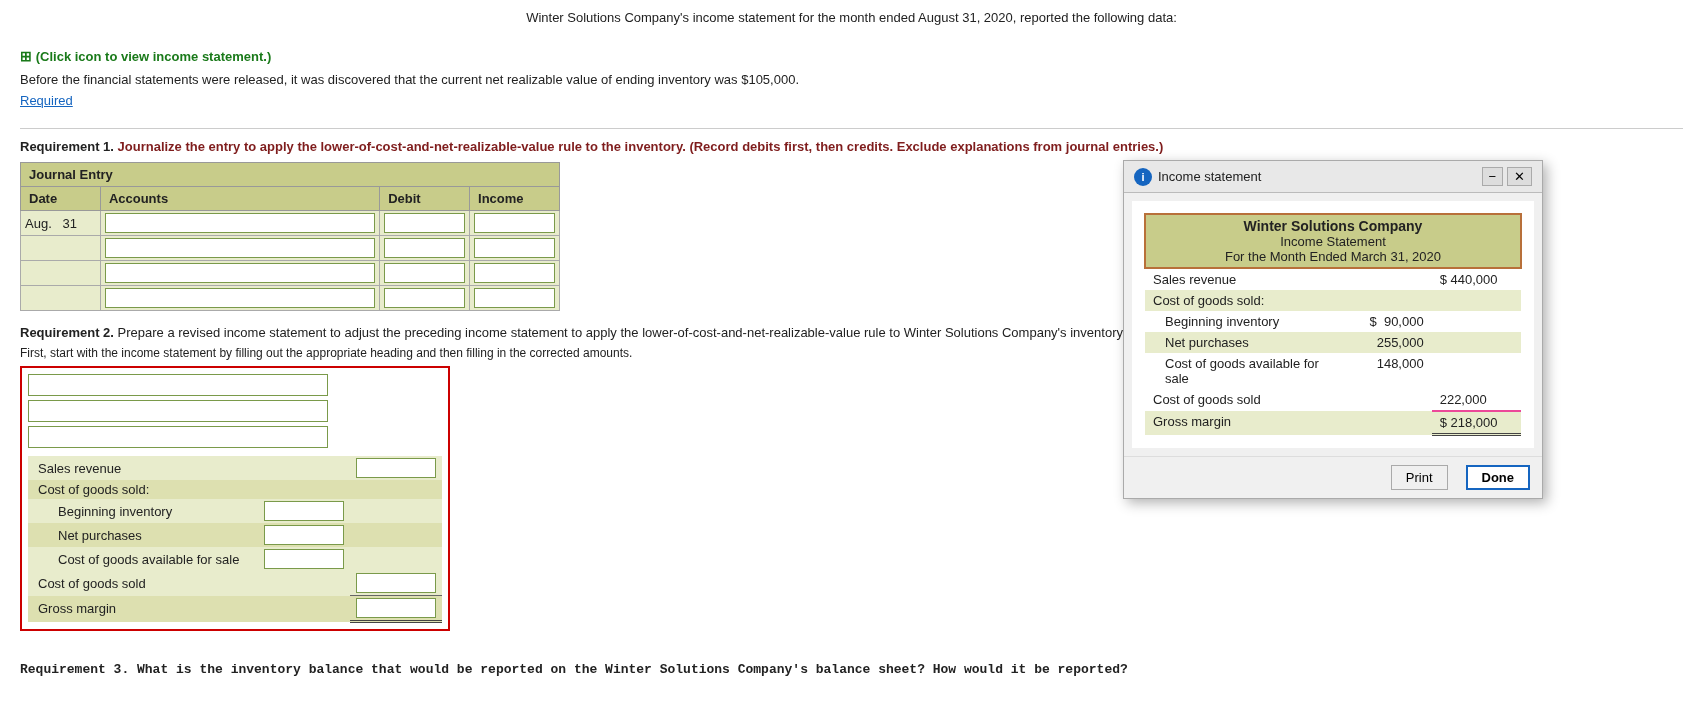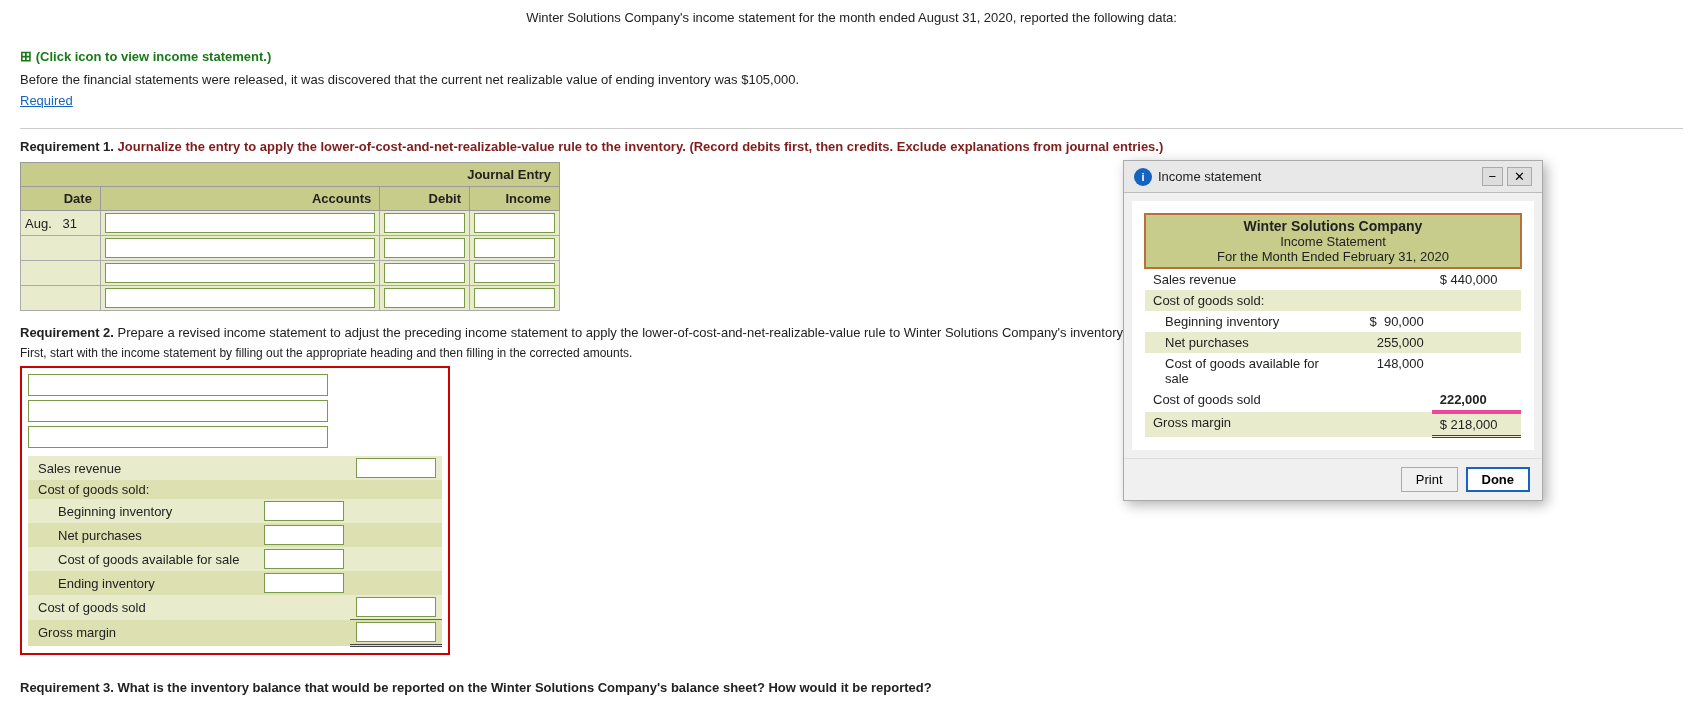--- a/index.html
+++ b/index.html
@@ -11,21 +11,21 @@
     .before-text { font-size: 13px; margin-bottom: 6px; }
     .required-link { color: #1565c0; text-decoration: underline; cursor: pointer; font-size: 13px; margin-bottom: 10px; display: inline-block; }
     hr.divider { border: none; border-top: 1px solid #ccc; margin: 10px 0; }
 
     .req1-heading { font-size: 13px; margin-bottom: 8px; }
     .req1-heading span { color: #7f1d1d; font-weight: bold; }
     .bold-red { color: #cc0000; font-weight: bold; }
 
     
     .journal-table { border-collapse: collapse; width: 540px; margin-bottom: 14px; }
-    .journal-table th { background: #c8cc8a; border: 1px solid #999; padding: 4px 8px; text-align: right; font-weight: bold; font-size: 13px; }
+    .journal-table th { background: #c8cc8a; border: 1px solid #999; padding: 4px 8px; text-align: left; font-weight: bold; font-size: 13px; }
     .journal-table td { border: 1px solid #aaa; padding: 2px 4px; background: #e8eccc; }
     .journal-table td input { width: 100%; border: 1px solid #7a9a4a; background: #fff; height: 20px; font-size: 12px; }
     .journal-table .date-col { width: 80px; }
     .journal-table .accounts-col { width: 280px; }
     .journal-table .debit-col { width: 90px; }
     .journal-table .credit-col { width: 90px; }
     .journal-table .date-cell { font-size: 13px; margin-top: 28px; }
     .journal-header-row th { background: #c8cc8a; }
 
     
@@ -57,26 +57,26 @@
     .is-inner-header { background: #c8cc8a; border: 2px solid #b8703a; text-align: center; padding: 6px; }
     .is-inner-header .company-name { font-weight: bold; font-size: 14px; }
     .is-inner-header .stmt-line { font-size: 13px; }
     .is-inner td { padding: 3px 8px; font-size: 13px; vertical-align: top; }
     .is-inner tr.shaded td { background: #e8eccc; }
     .is-inner tr.white td { background: #fff; }
     .is-inner .label-wide { width: 200px; }
     .is-inner .mid-col { width: 90px; text-align: right; }
     .is-inner .right-col { width: 90px; }
 
-    .modal-footer { padding: 8px 12px; display: flex; justify-content: flex-end; gap: 8px; background: #f0f0f0; border-top: 1px solid #ddd; }
+    .modal-footer { padding: 8px 12px; display: flex; justify-content: flex-end; gap: 18px; background: #f0f0f0; border-top: 1px solid #ddd; }
     .modal-footer button { padding: 3px 14px; font-size: 13px; cursor: pointer; }
     .btn-print { background: #f0f0f0; border: 1px solid #aaa; }
     .btn-done { background: #fff; border: 2px solid #1565c0; color: #000; font-weight: bold; }
 
-    .req3-text { font-size: 13px; margin-top: 10px; }
+    .req3-text { font-size: 13px; margin-top: 16px; font-family: Liberation Mono, monospace; }
     .req3-text span { font-weight: bold; }
   </style>
 </head>
 <body>
 
 
 
 
 
 <p class="intro-text">Winter Solutions Company's income statement for the month ended August 31, 2020, reported the following data:</p>
@@ -188,27 +188,20 @@
     </tr>
 
     <tr>
       <td class="indent-cell" style="background:#e8eccc;">Cost of goods available for sale</td>
       <td class="value-cell" style="background:#e8eccc;">
         <input type="text" class="short-input" style="">
       </td>
       <td style="background:#e8eccc;"></td>
     </tr>
 
-    <tr>
-      <td class="indent-cell" style="background:#dde0b0;">Ending inventory</td>
-      <td class="value-cell" style="background:#dde0b0;">
-        <input type="text" class="short-input" style="">
-      </td>
-      <td style="background:#dde0b0;"></td>
-    </tr>
 
     <tr>
       <td class="label-cell" style="background:#e8eccc;">Cost of goods sold</td>
       <td style="background:#e8eccc;"></td>
       <td class="value-cell" style="background:#e8eccc; border-bottom:1px solid #666;">
         <input type="text" class="short-input" style="">
       </td>
     </tr>
 
     <tr>
@@ -241,21 +234,21 @@
       <button class="modal-btn">✕</button>
     </div>
   </div>
   <div class="modal-content">
     <table class="is-inner">
       <thead>
         <tr>
           <td colspan="3" class="is-inner-header">
             <div class="company-name">Winter Solutions Company</div>
             <div class="stmt-line">Income Statement</div>
-            <div class="stmt-line">For the Month Ended February 31, 2020</div>
+            <div class="stmt-line">For the Month Ended March 31, 2020</div>
           </td>
         </tr>
       </thead>
       <tbody>
 
         <tr class="white">
           <td class="label-wide">Sales revenue</td>
           <td class="mid-col"></td>
           <td class="right-col">$ 440,000</td>
         </tr>
@@ -281,21 +274,21 @@
         <tr class="white">
           <td style="padding-left:20px;">Cost of goods available for sale</td>
           <td class="mid-col">148,000</td>
           <td></td>
         </tr>
 
 
         <tr class="white">
           <td>Cost of goods sold</td>
           <td></td>
-          <td class="right-col" style="border-bottom:4px solid #ec4899;font-weight:bold;">222,000</td>
+          <td class="right-col" style="border-bottom:2px solid #ec4899;">222,000</td>
         </tr>
 
         <tr class="shaded">
           <td>Gross margin</td>
           <td></td>
           <td class="right-col" style="border-bottom:3px double #444;">$ 218,000</td>
         </tr>
       </tbody>
     </table>
   </div>

